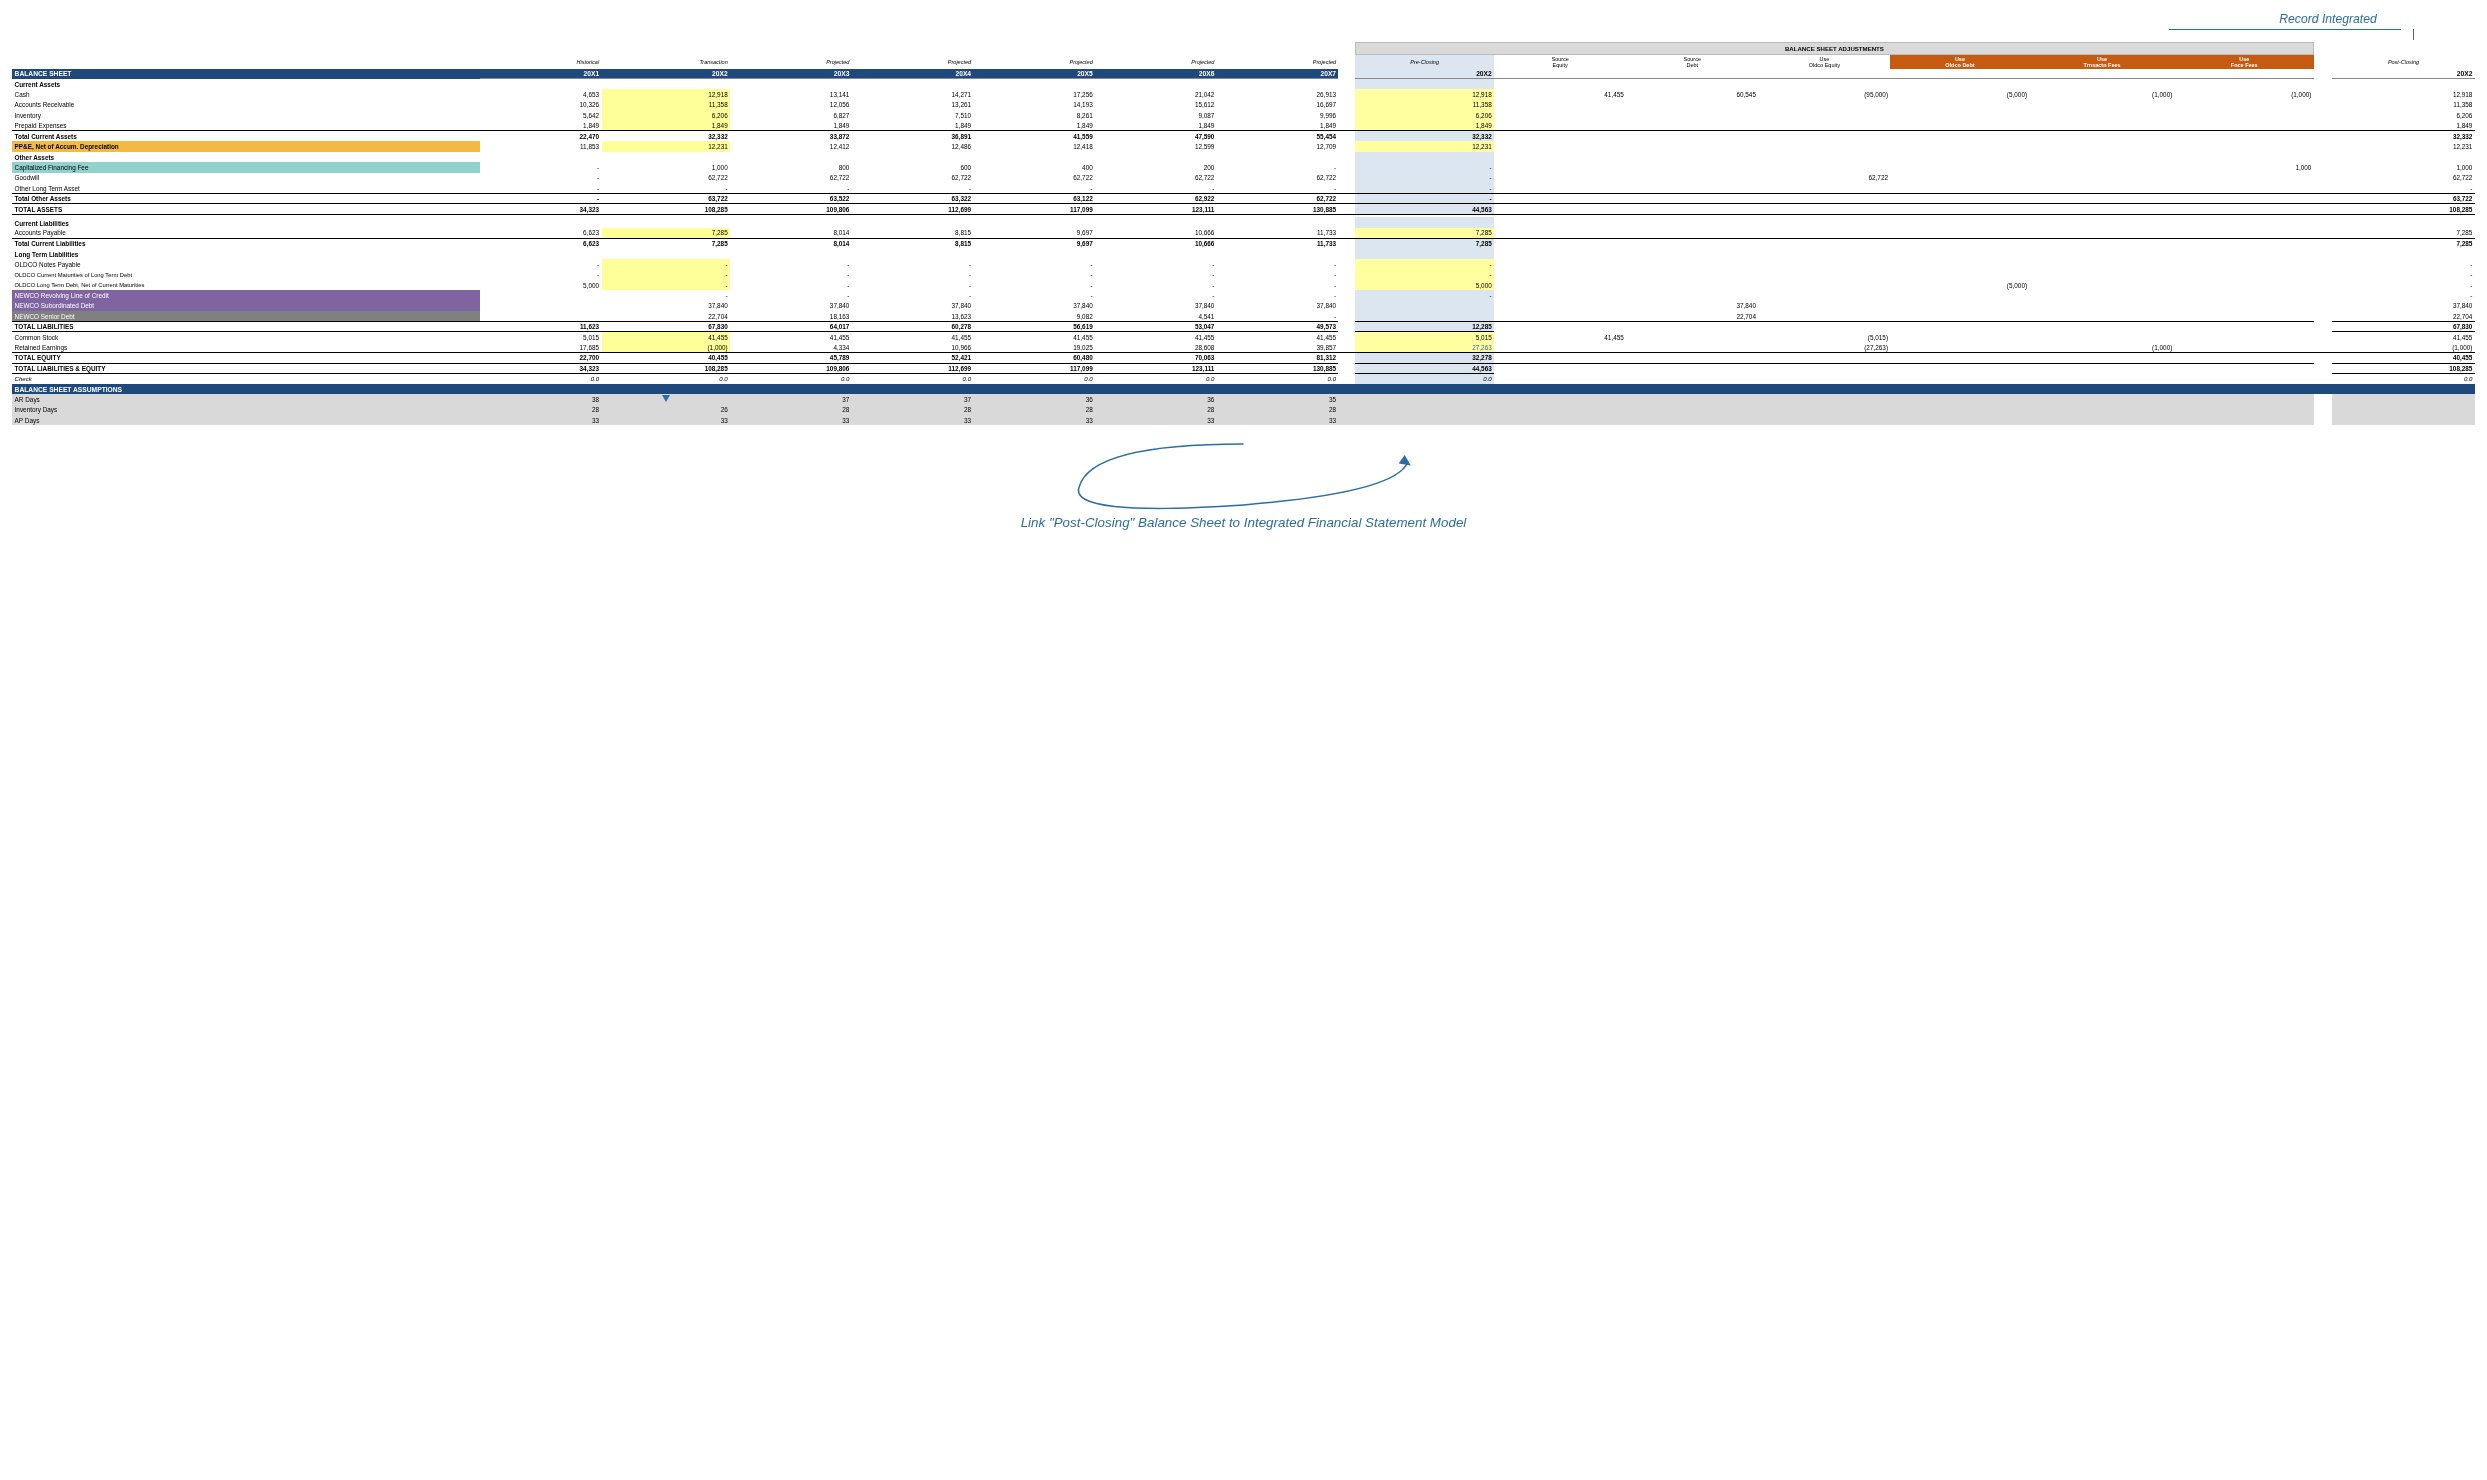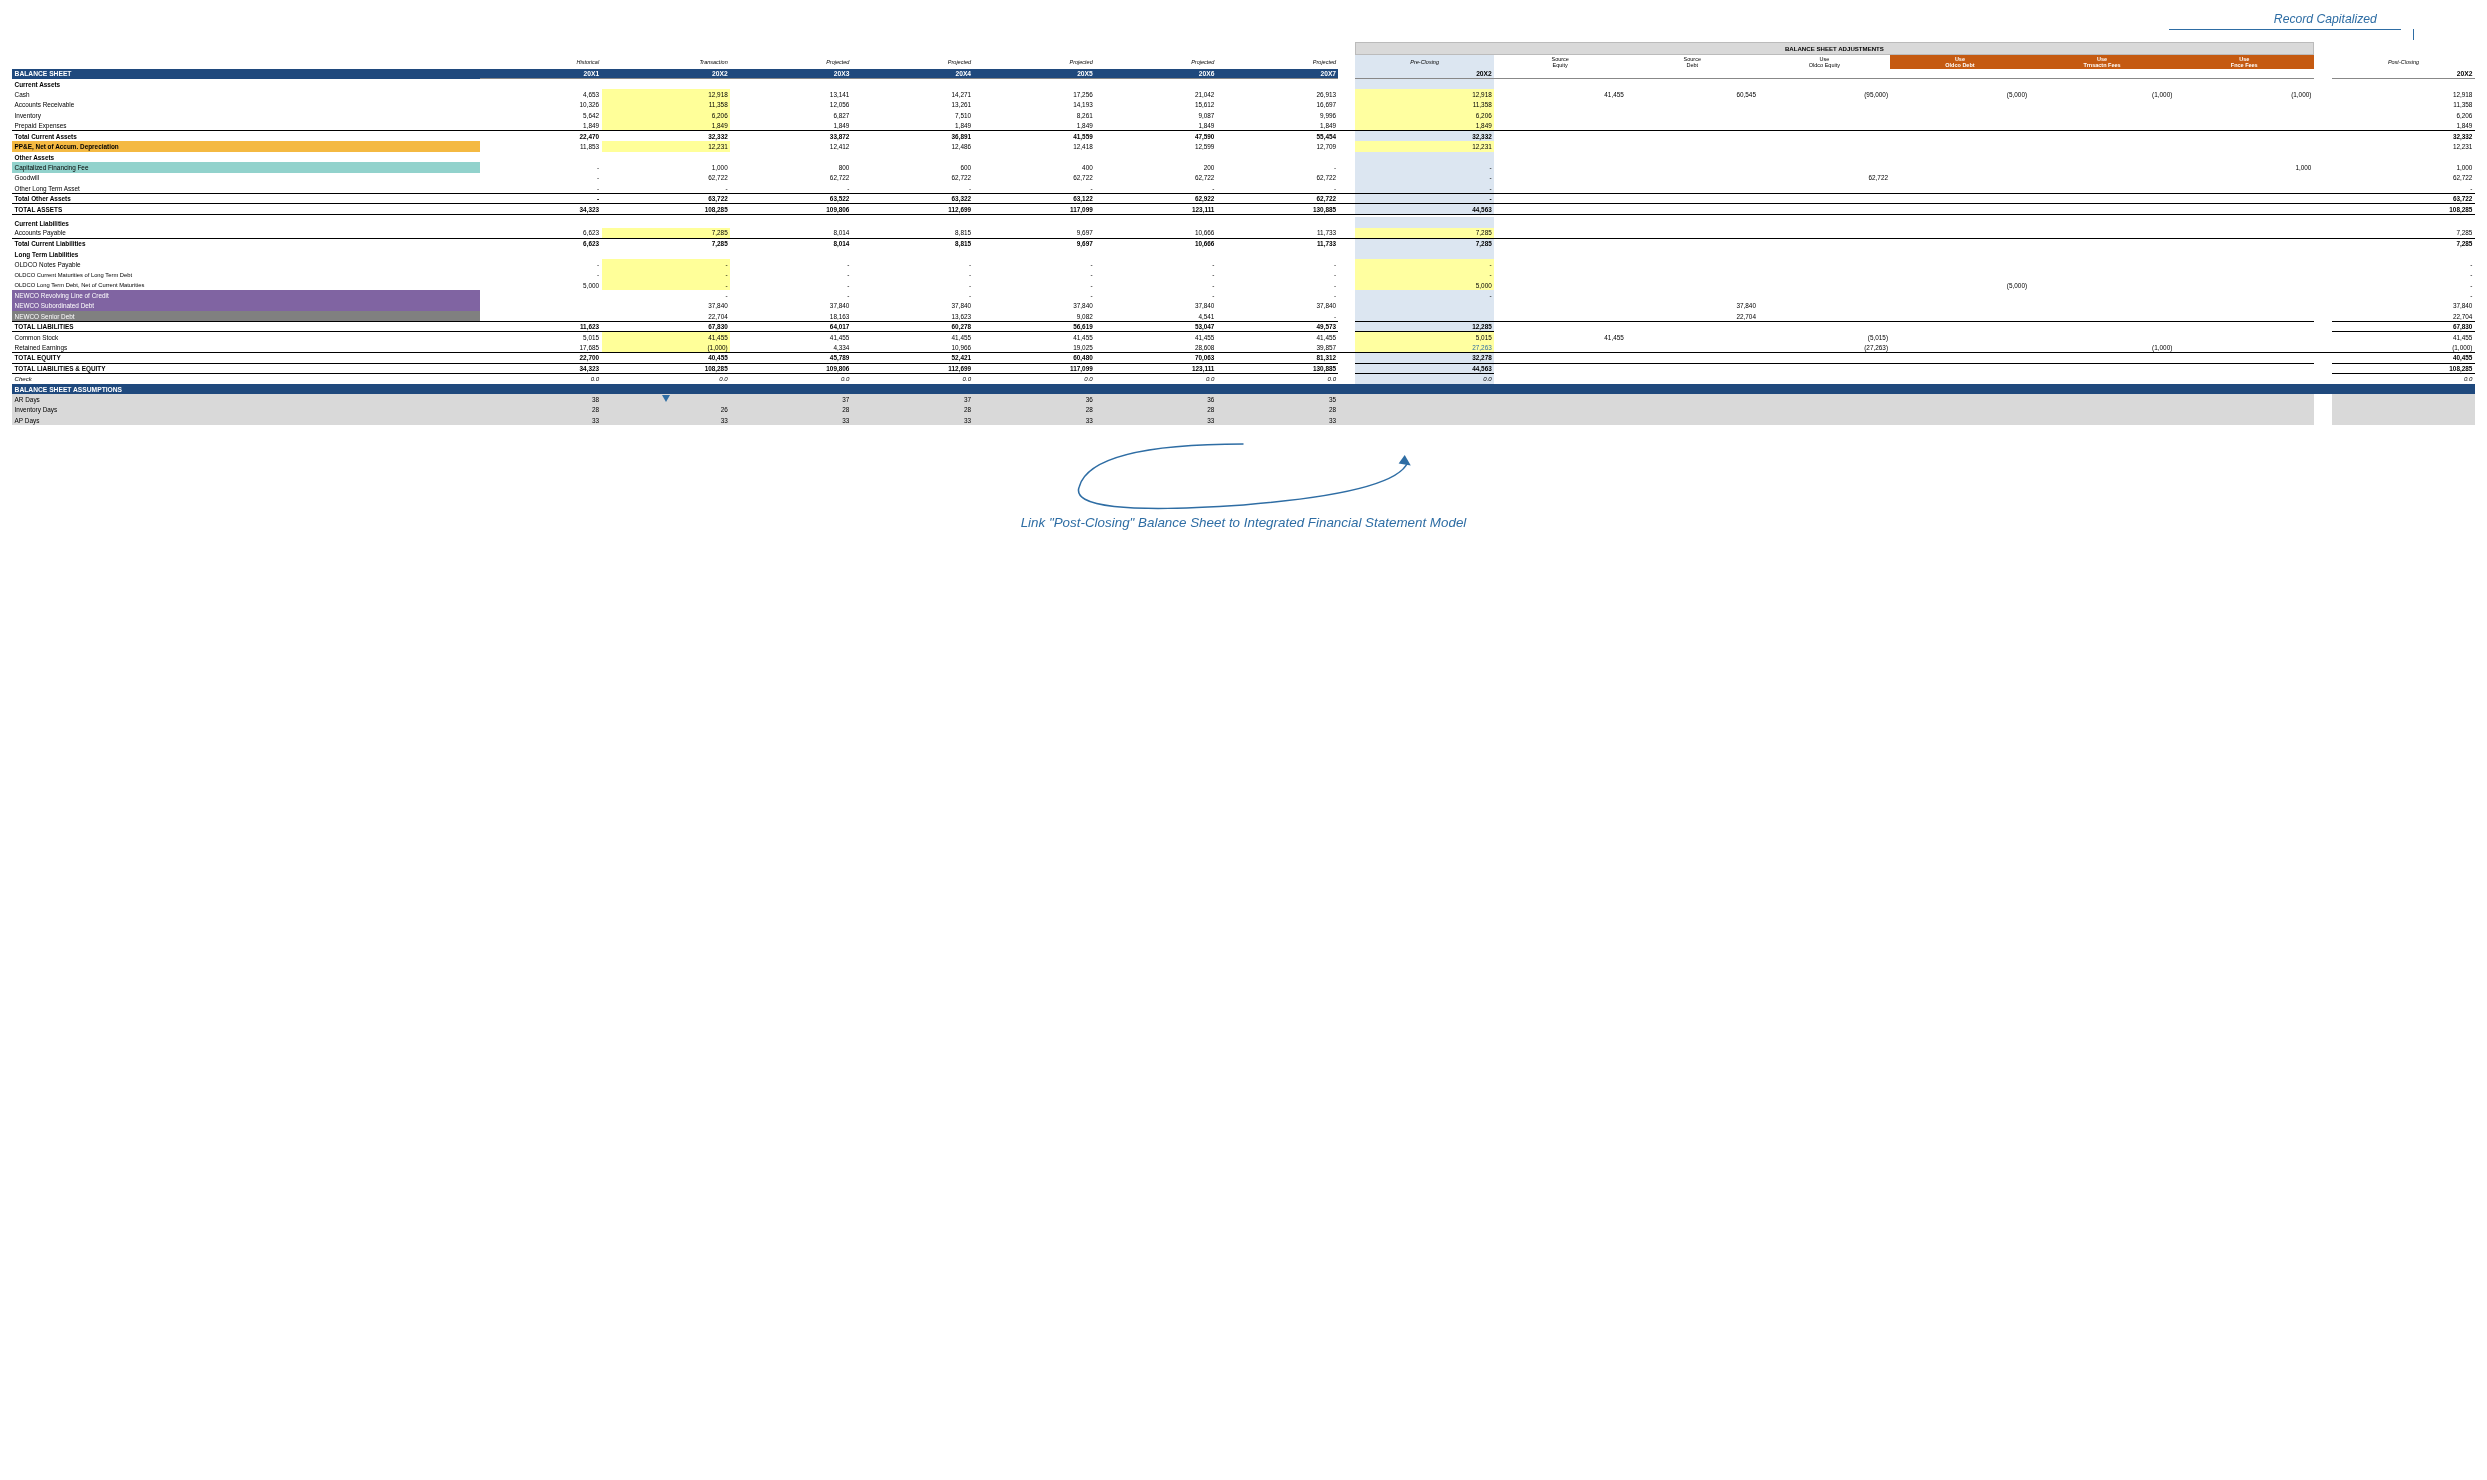--- a/index.html
+++ b/index.html
@@ -88,21 +88,21 @@
 
     tr.data-row td { height: 10.4px; }
 
   </style>
 </head>
 <body>
 
 <div class="page-container">
 
   <div style="display:flex; justify-content:flex-end; padding-right:98px; margin-bottom:3px;">
-    <span style="color:#2e6da4; font-size:12.2px; font-style:italic; font-weight:normal;">Record Capitalized</span>
+    <span style="color:#2e6da4; font-size:12.2px; font-style:italic; font-weight:normal;">Record Integrated</span>
   </div>
 
   <div style="display:flex; justify-content:flex-end; padding-right:49px; margin-bottom:2.4px;">
     <div style="width:232px; border-top:0.9px solid #2e6da4; margin-right:12.2px;"></div>
     <div style="width:0.9px; height:11px; background:#2e6da4; margin-right:11.6px; margin-top:-0.6px;"></div>
   </div>
 
   <table class="main-table">
     <colgroup>
       <col style="width:113px">

